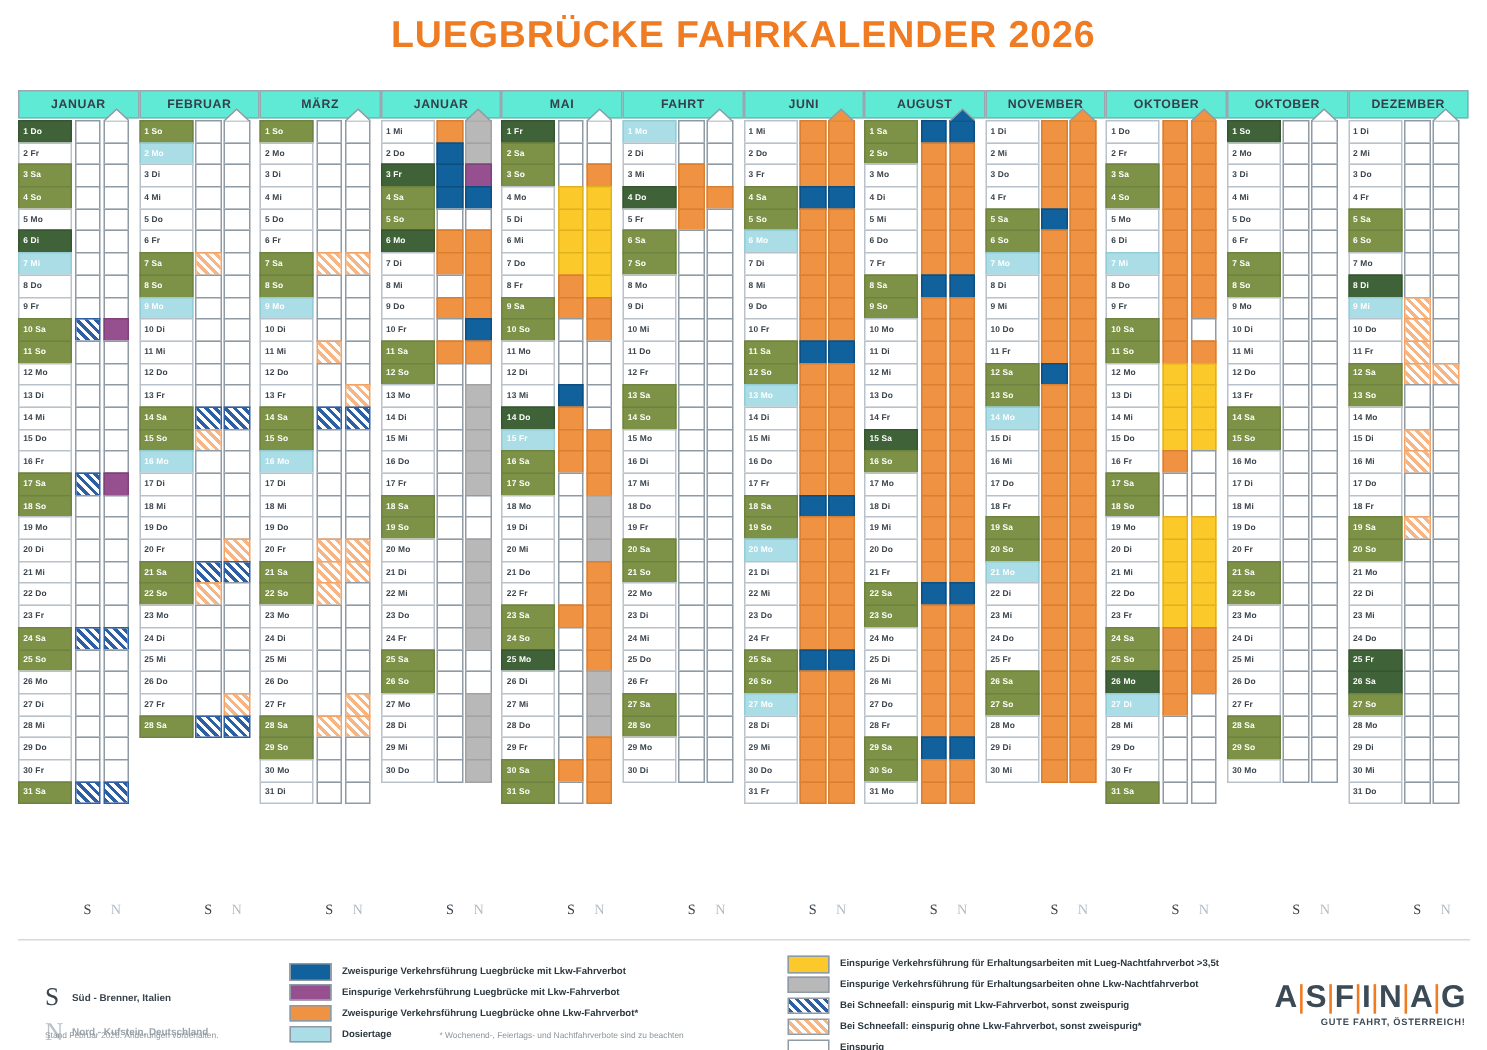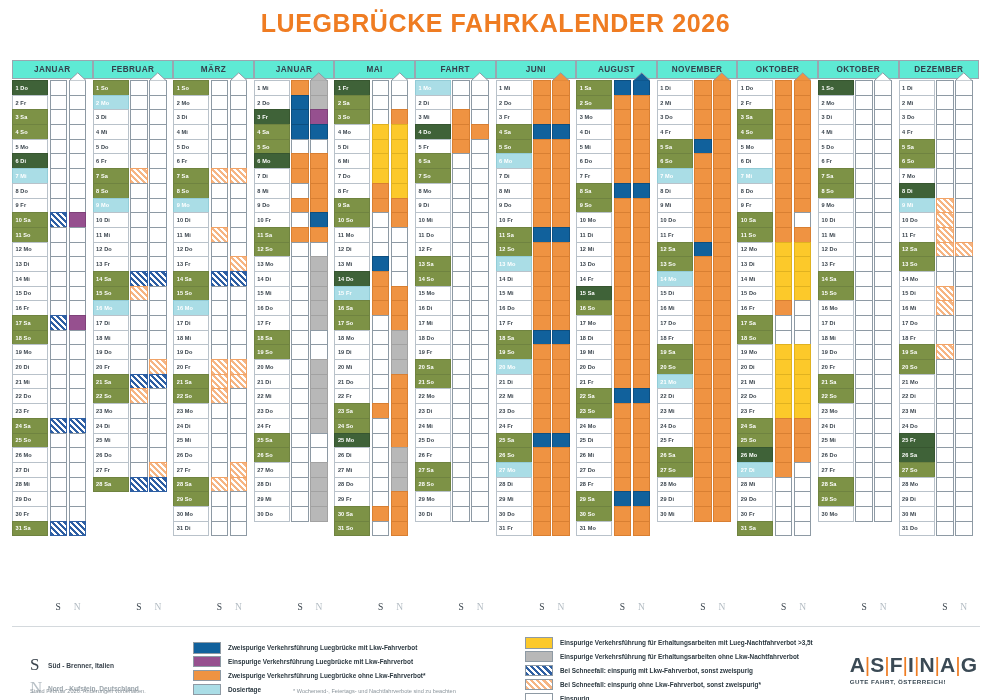--- a/index.html
+++ b/index.html
@@ -129,21 +129,21 @@
   #stand {
     position:absolute; left:30px; top:688px;
     font-size:5.6px; color:#8b959c;
   }
   #footnote {
     position:absolute; left:293px; top:688px;
     font-size:5.6px; color:#8b959c;
   }
 
   
-  #logo { position:absolute; right:14px; top:654px; }
+  #logo { position:absolute; right:14px; top:654px; text-align:right; }
   .logo-main { font-size:21px; font-weight:bold; letter-spacing:0px; line-height:1; }
   .logo-main .l-a { color:#3b4a55; }
   .logo-main .l-bar { color:#ef7c22; font-weight:normal; }
   .logo-sub { font-size:6.2px; font-weight:bold; color:#3b4a55; letter-spacing:0.5px; margin-top:3px; }
 
   #bottomrule {
     position:absolute; left:12px; top:626px; width:968px;
     border-top:1px solid #d4d9dd;
   }
 </style>

